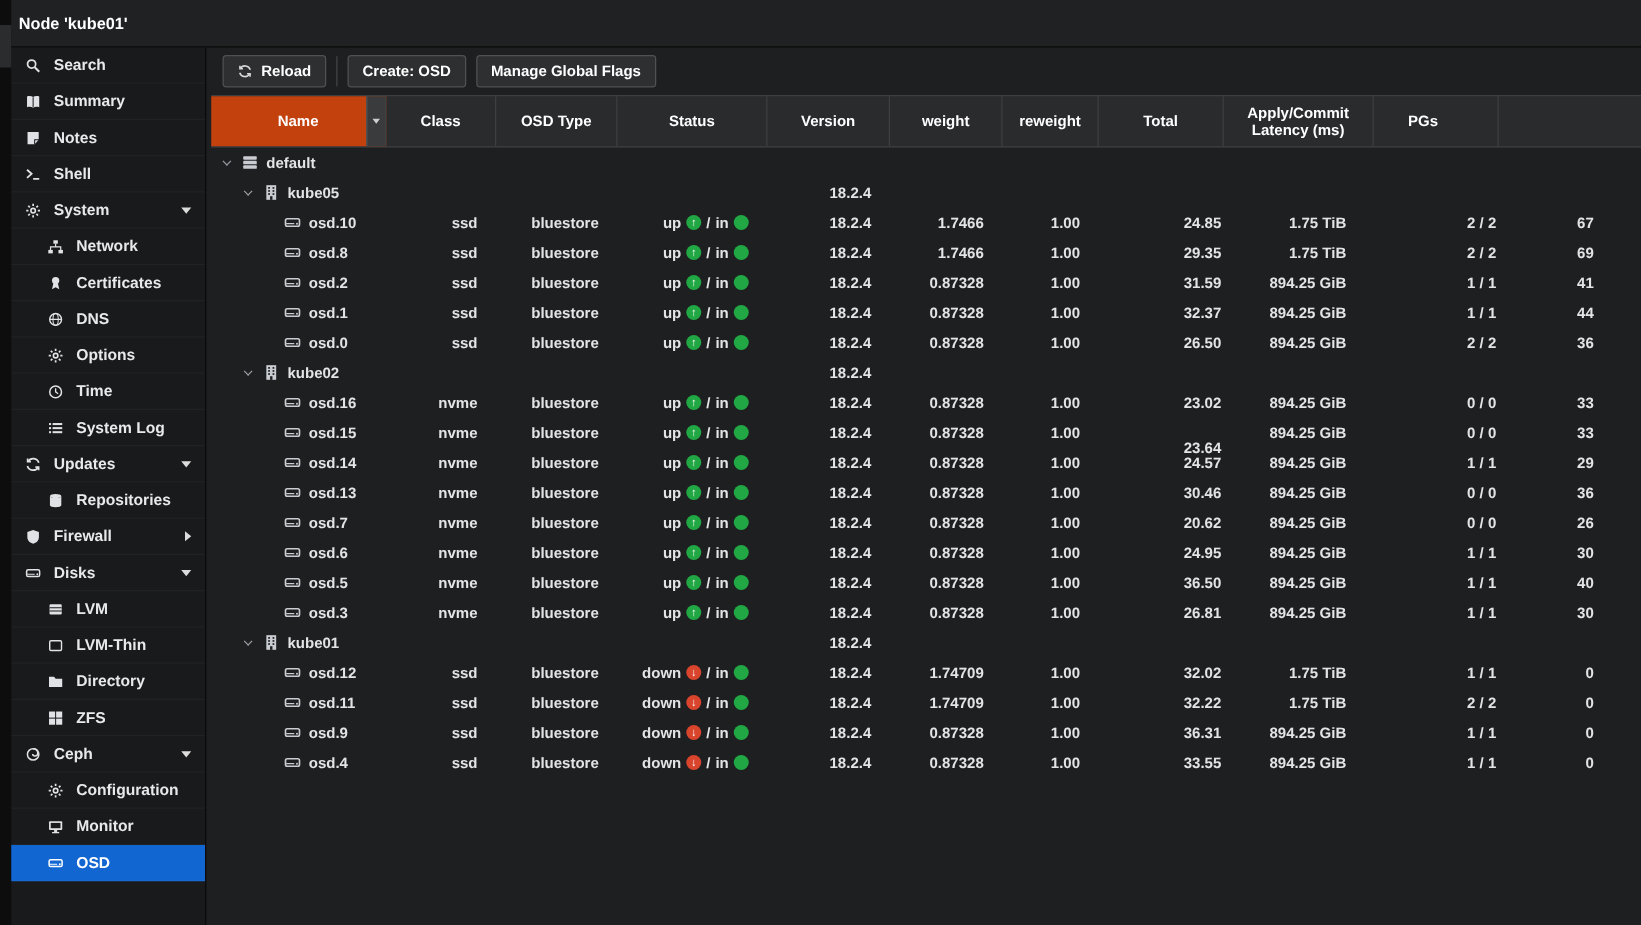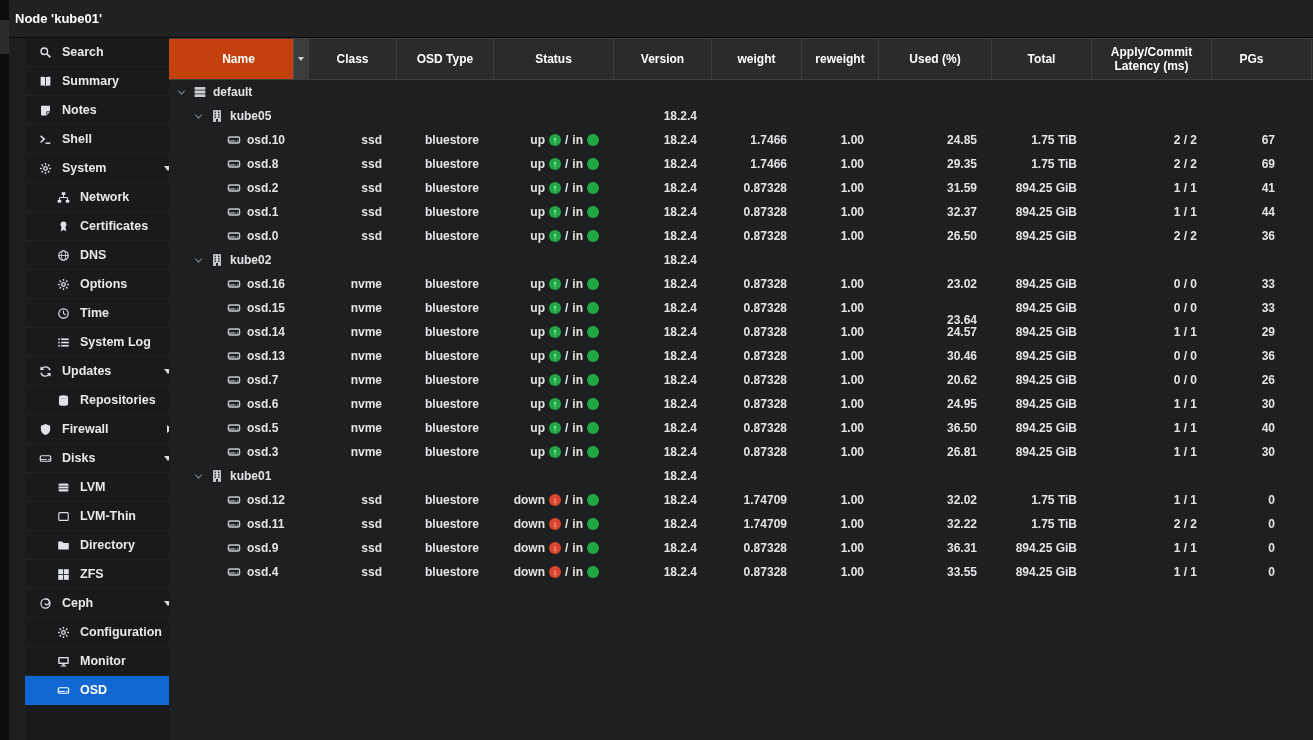--- a/index.html
+++ b/index.html
@@ -11,21 +11,21 @@
   
   .left-strip { position: absolute; left: 0; top: 0; width: 9px; height: 740px; background: #0d0d0d; z-index: 6; }
   .strip-handle { position: absolute; left: 0; top: 20px; width: 9px; height: 34px; background: #2b2c2e; }
 
   
   .topbar { position: absolute; left: 0; top: 0; width: 1313px; height: 38px; background: #1f2123;
             border-bottom: 1px solid #0a0a0a; display: flex; align-items: center; padding-left: 15px; z-index: 2; }
   .topbar .title { font-weight: bold; font-size: 13px; color: #ffffff; }
 
   
-  .sidebar { position: absolute; left: 25px; top: 38px; width: 159px; height: 702px;
+  .sidebar { position: absolute; left: 6px; top: 38px; width: 159px; height: 702px;
              background: #191a1c; border-right: 1px solid #0b0b0b; overflow: hidden; }
   .sb-item { display: flex; align-items: center; height: 29px; padding-left: 13px; gap: 9px;
              font-weight: bold; font-size: 12.5px; color: #e8e9ea;
              border-bottom: 1px solid rgba(255,255,255,0.035); cursor: pointer; }
   .sb-item.ind { padding-left: 31px; }
   .sb-item.sel { background: var(--accent, #1166d1); color: #ffffff; }
   .sb-ico { width: 15px; height: 15px; flex: none; display: flex; align-items: center; justify-content: center; color: #e0e2e5; }
   .sb-item.sel .sb-ico { color: #ffffff; }
   .sb-ico svg { width: 13px; height: 13px; }
   .sb-caret { margin-left: auto; margin-right: 11px; width: 0; height: 0; flex: none; }
@@ -334,20 +334,40 @@
           <svg viewBox="0 0 16 16" fill="none" stroke="currentColor">
             <rect x="1.6" y="4.6" width="12.8" height="6.8" rx="1.6" stroke-width="1.5"></rect>
             <line x1="2.2" y1="9.1" x2="9.6" y2="9.1" stroke-width="1.2"></line>
             <circle cx="12.1" cy="9.1" r="0.9" fill="currentColor" stroke="none"></circle>
           </svg>
         </span>
         <span>OSD</span>
       </div>
     </div>
   <div class="main">
+    <div class="toolbar">
+      <button class="btn">
+        <span class="b-ico" id="reload-ico">
+            <svg viewBox="0 0 16 16" fill="none" stroke="currentColor" stroke-width="1.7">
+              <path d="M13.6 6.5A5.8 5.8 0 0 0 3 5.2"></path>
+              <path d="M2.4 9.5A5.8 5.8 0 0 0 13 10.8"></path>
+              <path d="M2.6 2.2v3.2h3.2"></path>
+              <path d="M13.4 13.8v-3.2h-3.2"></path>
+            </svg>
+          </span>
+        <span>Reload</span>
+      </button>
+      <div class="tb-sep"></div>
+      <button class="btn">
+        <span>Create: OSD</span>
+      </button>
+      <button class="btn">
+        <span>Manage Global Flags</span>
+      </button>
+    </div>
     <div class="grid-header" id="grid-header">
         <div class="hcell first" style="width: 140px;">
           <span>Name</span>
           <span class="hdr-menu">
             <span class="tri"></span>
           </span>
         </div>
         <div class="hcell" style="width: 88px;">
           <span>Class</span>
         </div>
@@ -358,23 +378,20 @@
           <span>Status</span>
         </div>
         <div class="hcell" style="width: 98px;">
           <span>Version</span>
         </div>
         <div class="hcell" style="width: 90px;">
           <span>weight</span>
         </div>
         <div class="hcell" style="width: 77px;">
           <span>reweight</span>
-        </div>
-        <div class="hcell" style="width: 113px;">
-          <span>Used (%)</span>
         </div>
         <div class="hcell" style="width: 100px;">
           <span>Total</span>
         </div>
         <div class="hcell" style="width: 120px;">
           <span>Apply/Commit Latency (ms)</span>
         </div>
         <div class="hcell last" style="width: 100px;">
           <span>PGs</span>
         </div>

